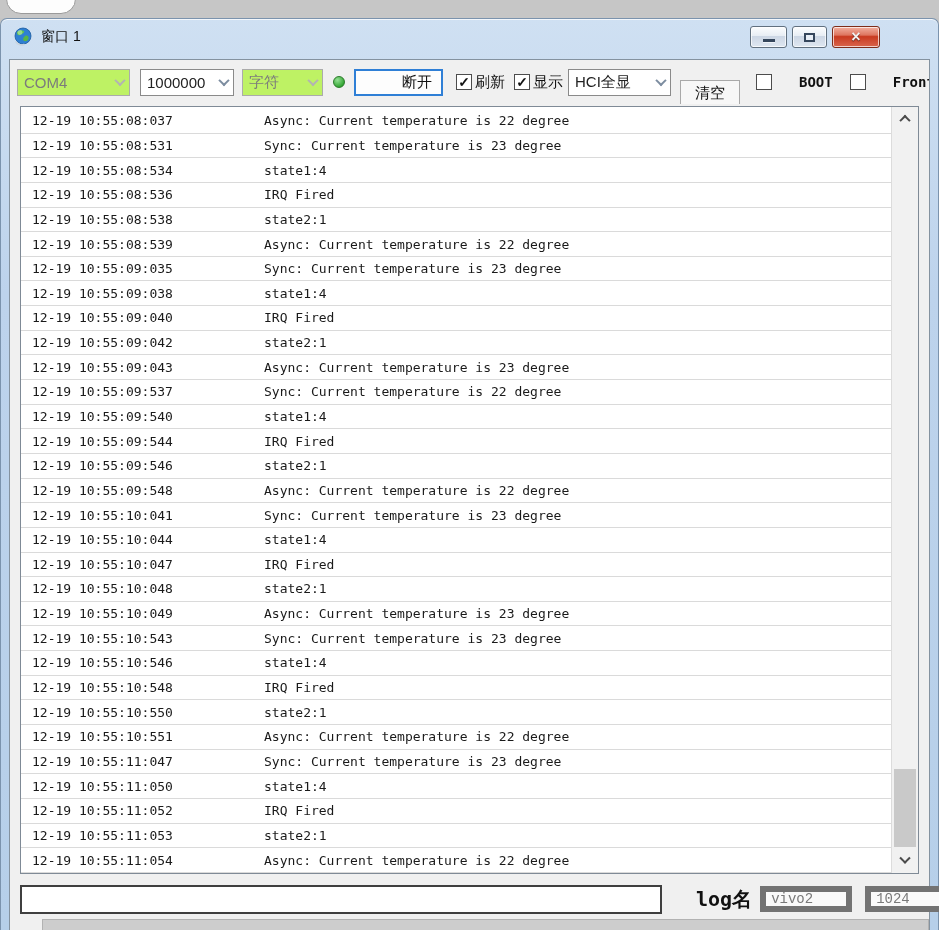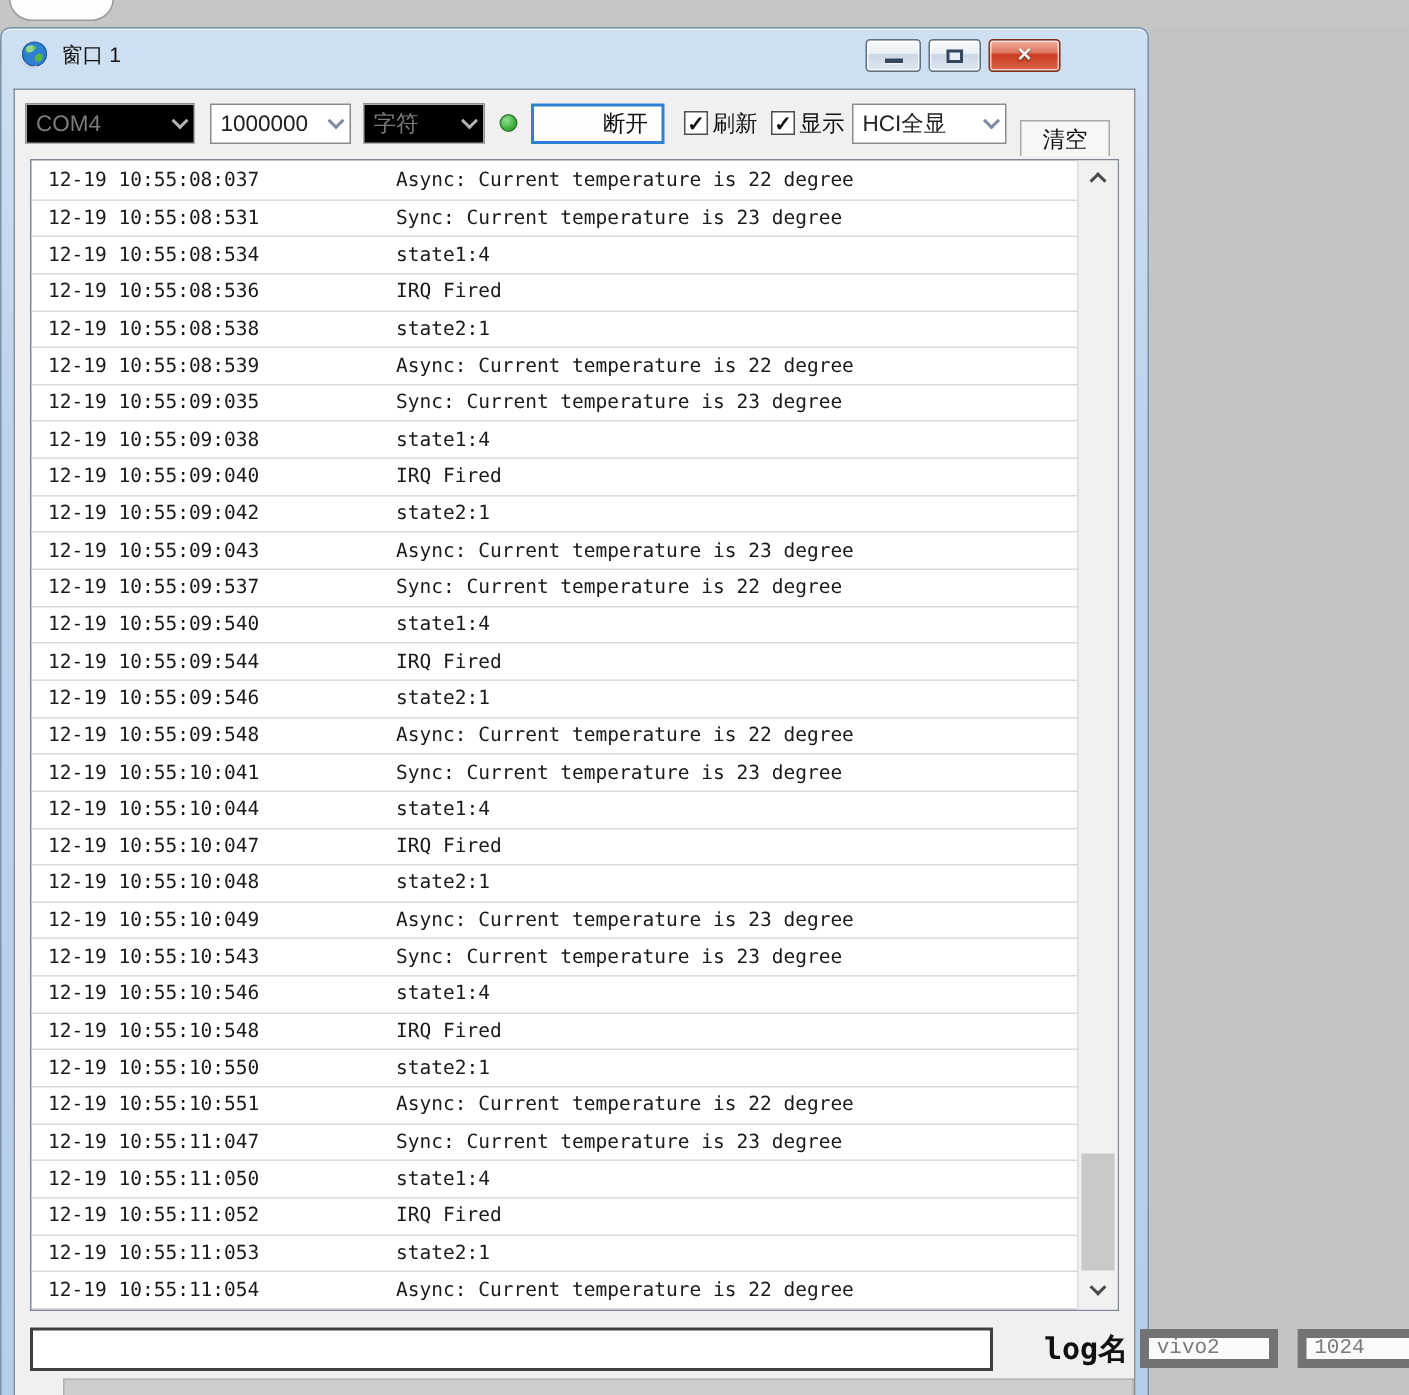--- a/index.html
+++ b/index.html
@@ -6,21 +6,21 @@
   html,body { width:939px; height:930px; overflow:hidden;
     font-family:"Liberation Sans", sans-serif; background:#c4c4c4; }
 
   
   .top-strip { position:absolute; top:0; left:0; width:939px; height:18px;
     background:#c6c6c6; overflow:hidden; }
   .stub-pill { position:absolute; left:6px; top:-16px; width:70px; height:30px;
     background:#fdfdfd; border:1px solid #9a9a9a; border-radius:15px; }
 
   
-  .window { position:absolute; top:18px; left:0; width:766px; height:912px;
+  .window { position:absolute; top:18px; left:0; width:939px; height:912px;
     background:linear-gradient(180deg,#cfe0f2 0%, #bdd3ec 30%, #b6cfe9 100%);
     border:1px solid #7b93ad; border-bottom:none; border-radius:7px 7px 0 0;
     box-shadow:inset 0 1px 0 rgba(255,255,255,.75); }
 
   .titlebar { height:40px; display:flex; align-items:center; padding:0 10px 4px 12px; }
   .app-icon { width:20px; height:20px; margin-right:8px; flex:none; }
   .title-text { font-size:14px; color:#111; }
 
   .win-btns { margin-left:auto; display:flex; gap:5px; padding-right:48px; }
   .wbtn { height:22px; border:1px solid #61707f; border-radius:3px;
@@ -41,21 +41,21 @@
   .client { position:absolute; top:40px; left:8px; right:8px; bottom:0;
     background:#f0f0f0; border:1px solid #84929f; border-bottom:none; }
 
   
   .toolbar { position:absolute; top:0; left:0; right:0; height:44px;
     display:flex; align-items:center; padding-left:7px; overflow:hidden;
     white-space:nowrap; }
   .combo { height:27px; border:1px solid #8a8a8a; background:#fff;
     display:inline-flex; align-items:center; padding:0 5px 0 6px;
     font-size:15px; color:#222; flex:none; }
-  .combo.disabled { background:#000000; color:#7c7c7c; border-color:#ababab; }
+  .combo.disabled { background:#bef264; color:#7c7c7c; border-color:#ababab; }
   .combo .spring { flex:1; }
   .chev { display:inline-block; width:8px; height:8px; flex:none;
     border-left:2px solid #7d8da0; border-bottom:2px solid #7d8da0;
     transform:rotate(-45deg) translate(1px,-1px); margin-left:6px; }
   .combo.disabled .chev { border-color:#b3b3b3; }
 
   .status-dot { width:12px; height:12px; border-radius:50%; flex:none;
     background:radial-gradient(circle at 35% 30%, #94e094, #2fa32f 75%);
     border:1px solid #2a7a2a; margin-left:10px; }
 

